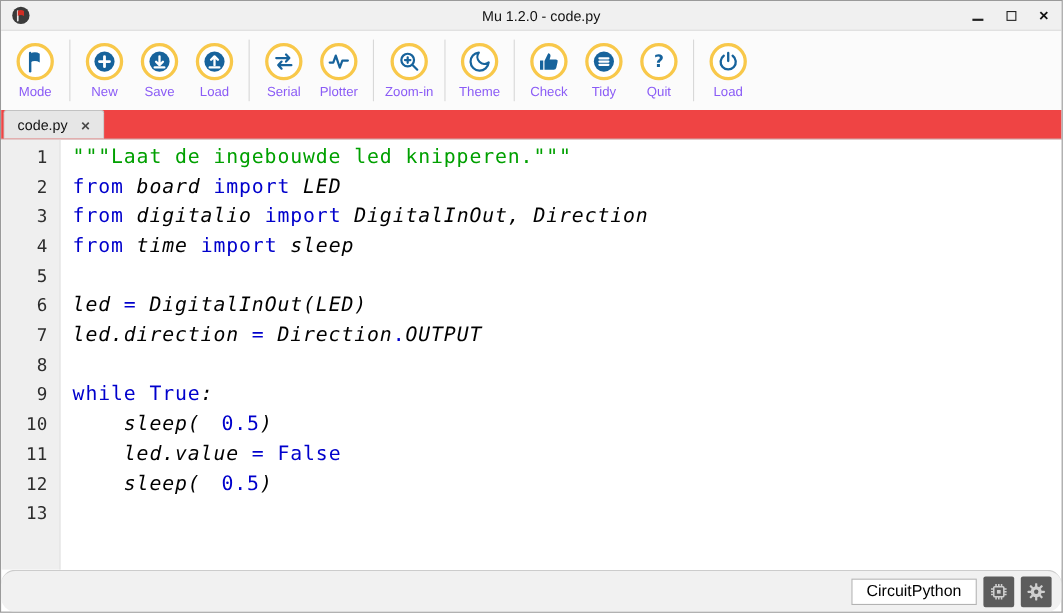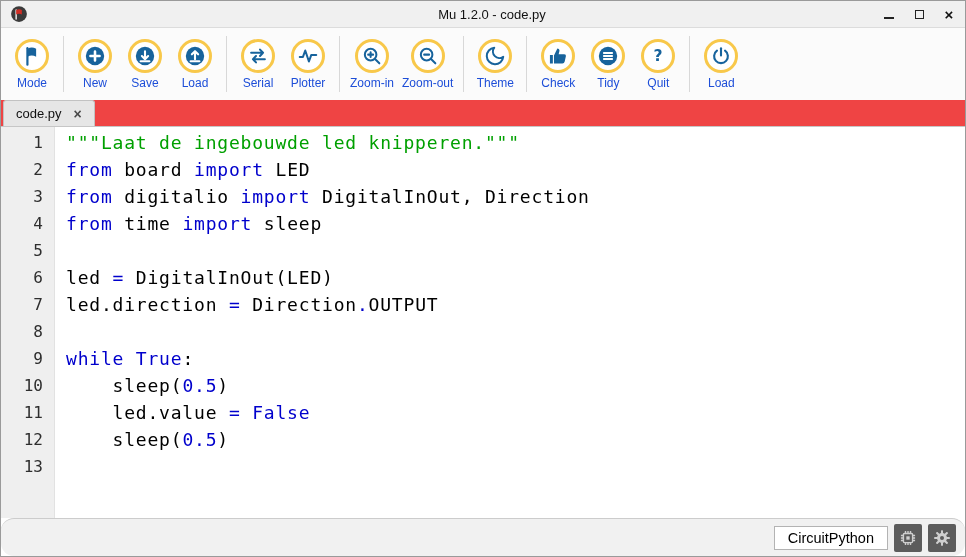--- a/index.html
+++ b/index.html
@@ -21,34 +21,34 @@
   .max-glyph{width:9px;height:9px;border:1.5px solid #222;}
   .close-glyph{font-size:15px;font-weight:bold;color:#111;line-height:1;}
 
   
   .toolbar{height:72px;background:#fbfbfb;display:flex;align-items:center;padding:0 8px;flex:0 0 auto;}
   .tb-group{display:flex;align-items:flex-start;gap:4px;}
   .tb-sep{width:1px;height:56px;background:#d8d8d8;margin:0 8px;flex:0 0 auto;}
   .tb-btn{display:flex;flex-direction:column;align-items:center;gap:3px;cursor:pointer;min-width:46px;padding:0 2px;}
   .tb-ico{width:34px;height:34px;border-radius:50%;border:3px solid var(--ring);background:#fff;display:flex;align-items:center;justify-content:center;}
   .tb-ico svg{width:22px;height:22px;display:block;}
-  .tb-lbl{font-size:12px;color:#1d4ed8;white-space:nowrap;}
+  .tb-lbl{font-size:12px;color:#8b5cf6;white-space:nowrap;}
 
   
   .tabbar{height:27px;background:#ef4444;border-bottom:1px solid #c6c6c6;display:flex;align-items:flex-end;padding-left:2px;flex:0 0 auto;}
   .tab{height:26px;background:#e6e6e6;border:1px solid #c2c2c2;border-bottom:none;border-radius:3px 3px 0 0;display:flex;align-items:center;gap:12px;padding:0 12px;font-size:13px;color:#111;cursor:pointer;}
   .tab-close{font-size:14px;font-weight:bold;color:#4a4a4a;line-height:1;cursor:pointer;}
 
   
   .editor{flex:1 1 auto;display:flex;background:#fff;overflow:hidden;}
   .gutter{width:54px;background:#efefef;border-right:1px solid #e2e2e2;padding-top:2px;text-align:right;flex:0 0 auto;}
   .ln-num{height:27px;line-height:27px;padding-right:11px;font-family:"DejaVu Sans Mono", monospace;font-size:16px;color:#2e2e2e;}
   .code-area{flex:1 1 auto;padding:2px 0 0 11px;cursor:text;}
   .code-line{height:27px;line-height:27px;font-family:"DejaVu Sans Mono", monospace;font-size:18px;letter-spacing:0.8px;white-space:pre;color:var(--txt);}
-  .tok-k{color:var(--kw);} .tok-s{color:var(--str);} .tok-n{color:var(--num);} .tok-o{color:var(--op);} .tok-d{color:var(--txt);}
+  .tok-k{color:var(--kw);} .tok-s{color:var(--str);} .tok-n{color:var(--num);margin-left:19px;} .tok-o{color:var(--op);} .tok-d{color:var(--txt);font-style:italic;}
 
   
   .statusbar{height:38px;background:#f1f1f1;border-top:1px solid #cccccc;display:flex;align-items:center;justify-content:flex-end;gap:6px;padding:0 9px;flex:0 0 auto;border-radius:13px;}
   .mode-box{background:#ffffff;border:1px solid #b3b3b3;padding:3px 13px;font-size:14.5px;color:#000;cursor:pointer;}
   .sb-btn{width:28px;height:28px;background:#5c5c5c;border-radius:2px;display:flex;align-items:center;justify-content:center;cursor:pointer;}
   .sb-btn svg{display:block;}
 </style>
 </head>
 <body>
 
@@ -145,30 +145,20 @@
         <div class="tb-btn">
           <div class="tb-ico">
             <svg viewBox="0 0 24 24" fill="none" stroke="#17639c" stroke-width="2.2" stroke-linecap="round">
               <circle cx="10.5" cy="10.5" r="6.3"></circle>
               <path d="M15.3 15.3 20 20"></path>
               <path d="M10.5 7.8v5.4M7.8 10.5h5.4"></path>
             </svg>
           </div>
           <div class="tb-lbl">Zoom-in</div>
         </div>
-        <div class="tb-btn">
-          <div class="tb-ico">
-            <svg viewBox="0 0 24 24" fill="none" stroke="#17639c" stroke-width="2.2" stroke-linecap="round">
-              <circle cx="10.5" cy="10.5" r="6.3"></circle>
-              <path d="M15.3 15.3 20 20"></path>
-              <path d="M7.8 10.5h5.4"></path>
-            </svg>
-          </div>
-          <div class="tb-lbl">Zoom-out</div>
-        </div>
       </div>
       <div class="tb-sep"></div>
       <div class="tb-group">
         <div class="tb-btn">
           <div class="tb-ico">
             <svg viewBox="0 0 24 24" fill="none" stroke="#17639c" stroke-width="2.2" stroke-linejoin="round">
               <path d="M21 12.8A9 9 0 1 1 11.2 3a7 7 0 0 0 9.8 9.8z"></path>
             </svg>
           </div>
           <div class="tb-lbl">Theme</div>

